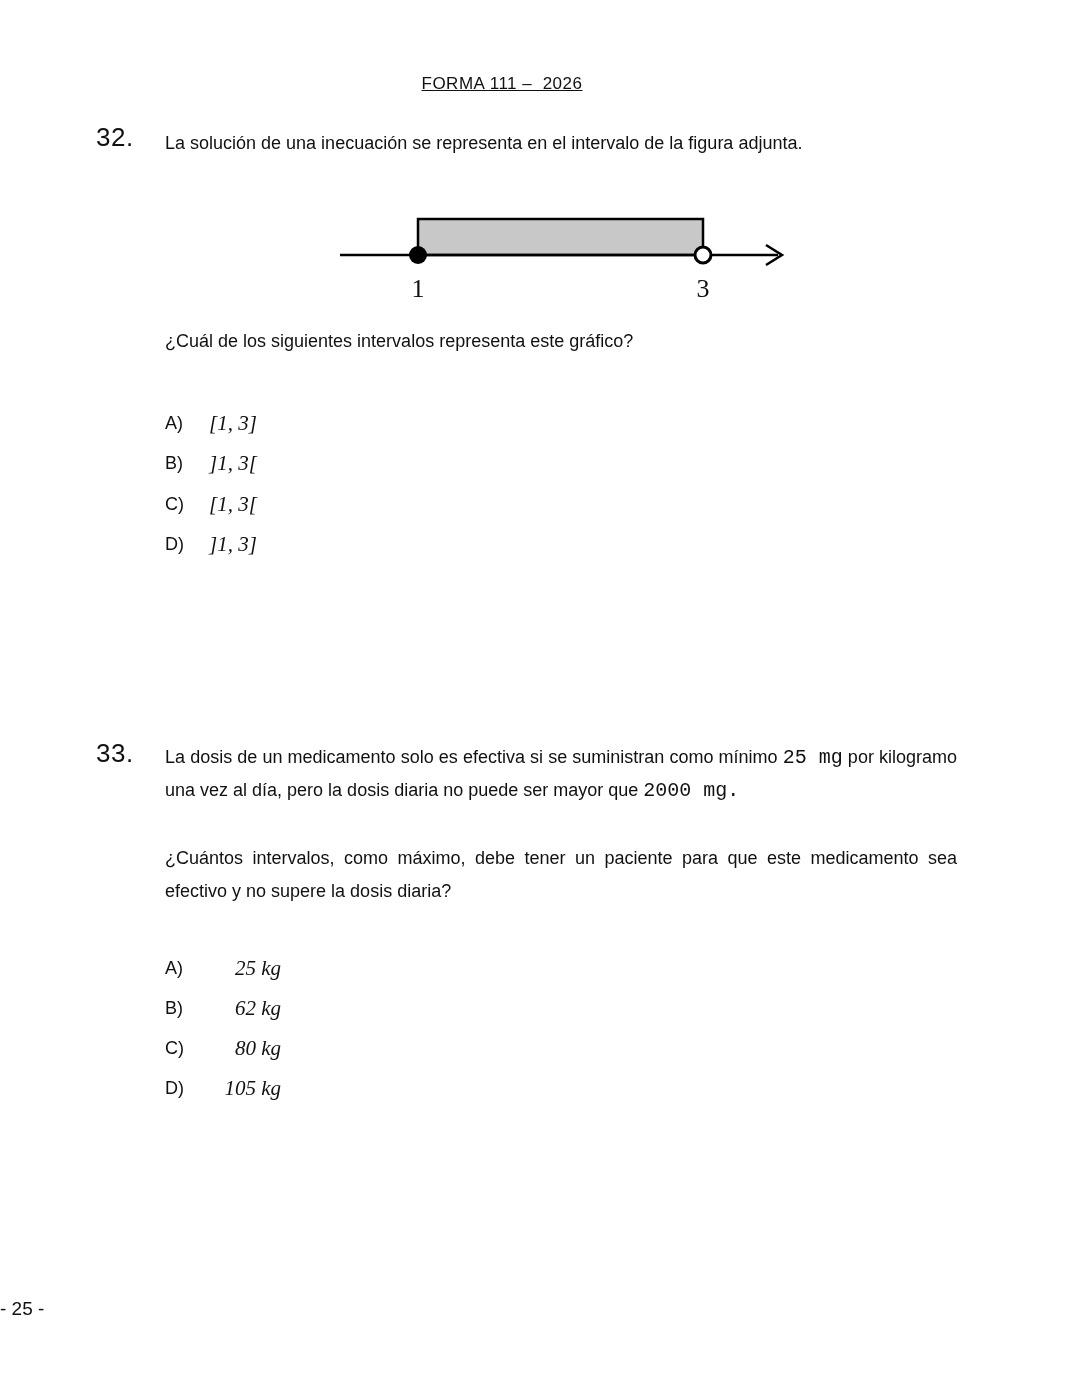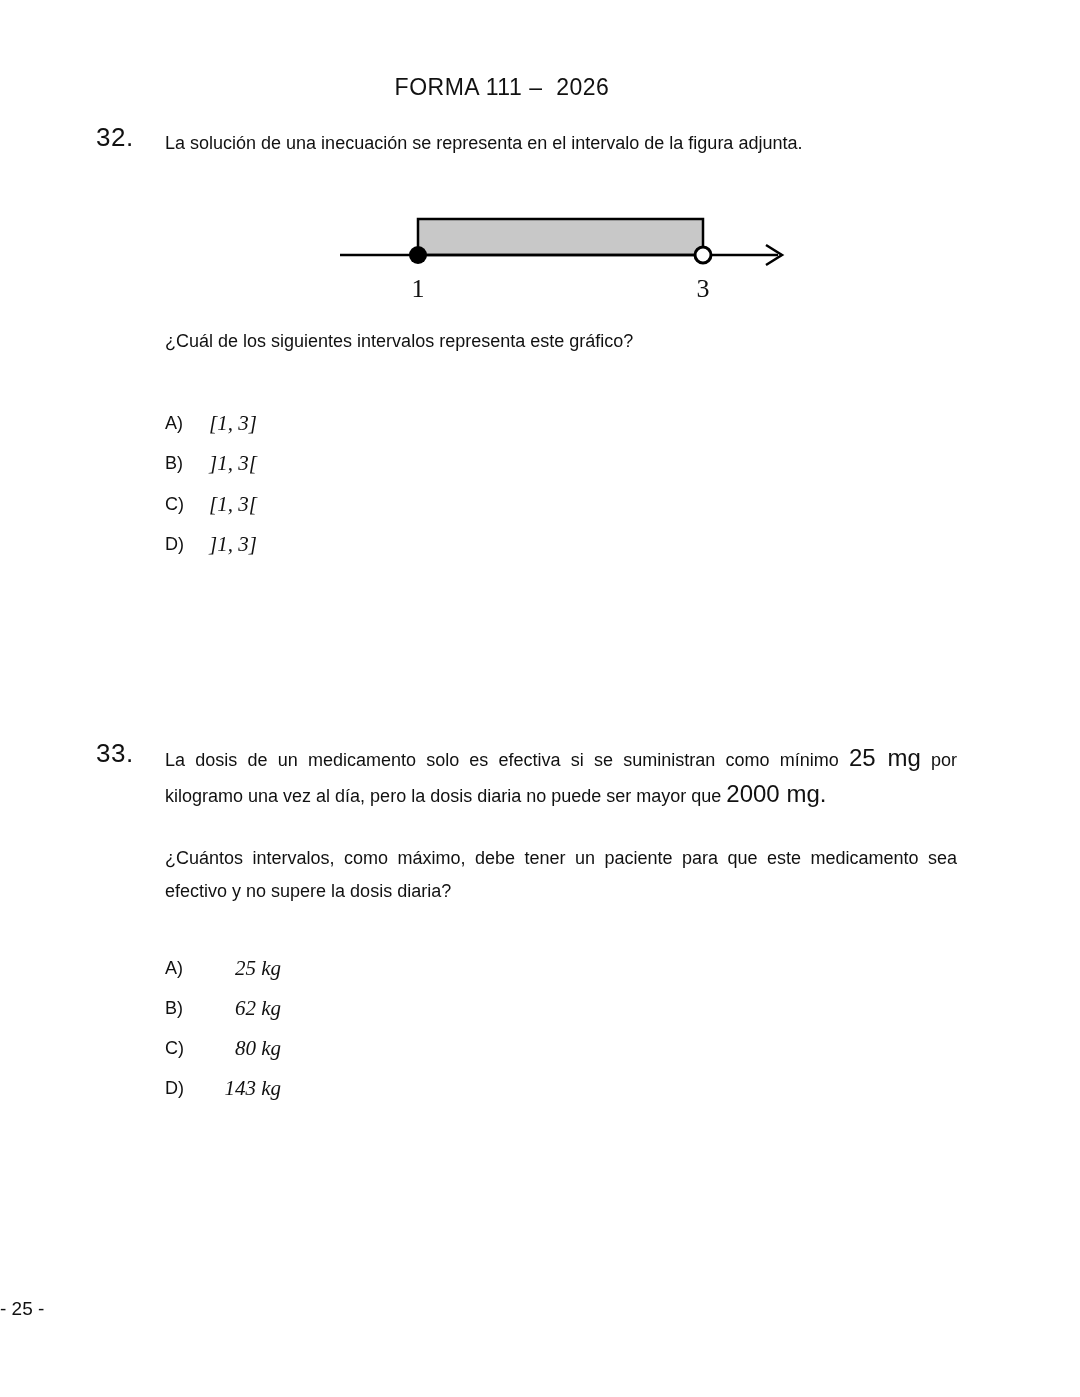--- a/index.html
+++ b/index.html
@@ -9,39 +9,40 @@
     position: relative;
     font-family: "Liberation Sans", sans-serif;
     color: #111111;
     overflow: hidden;
   }
   .abs { position: absolute; }
 
   .page-header {
     top: 74px; left: 0; width: 1004px;
     text-align: center;
-    font-size: 23px;
+    font-size: 17px;
     white-space: pre;
     letter-spacing: 0.5px;
+    text-decoration: underline;
   }
 
   .qnum {
     font-size: 26px;
     letter-spacing: 0.5px;
   }
   .stem {
     font-size: 18px;
     line-height: 33px;
   }
   .stem-justify {
     text-align: justify;
   }
   .math {
-    font-size: 24px;
-    font-family: Liberation Sans, sans-serif;
+    font-size: 20px;
+    font-family: Liberation Mono, monospace;
   }
 
   .figure-box { top: 205px; left: 330px; width: 470px; height: 100px; }
 
   .question-line { font-size: 18px; }
 
   .options { display: flex; flex-direction: column; }
   .option-row { display: flex; align-items: center; }
   .options-32 .option-row { height: 40.5px; }
   .options-33 .option-row { height: 40px; }
@@ -134,17 +135,17 @@
   <div class="option-row">
     <span class="option-letter">B)</span>
     <span class="option-value">62 kg</span>
   </div>
   <div class="option-row">
     <span class="option-letter">C)</span>
     <span class="option-value">80 kg</span>
   </div>
   <div class="option-row">
     <span class="option-letter">D)</span>
-    <span class="option-value">143 kg</span>
+    <span class="option-value">105 kg</span>
   </div>
 </div>
 
 <div class="abs page-footer">- 25 -</div>
 
 </body></html>

